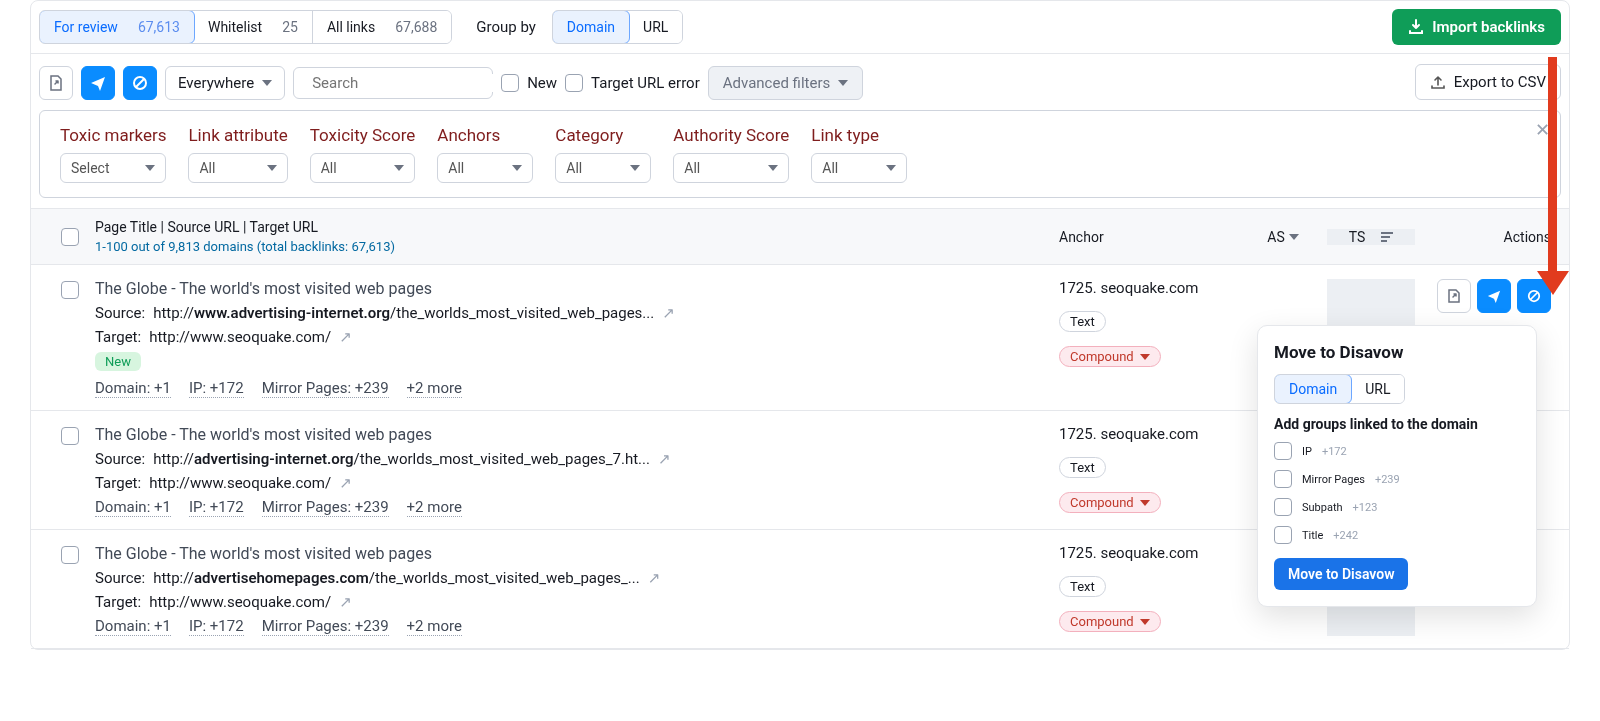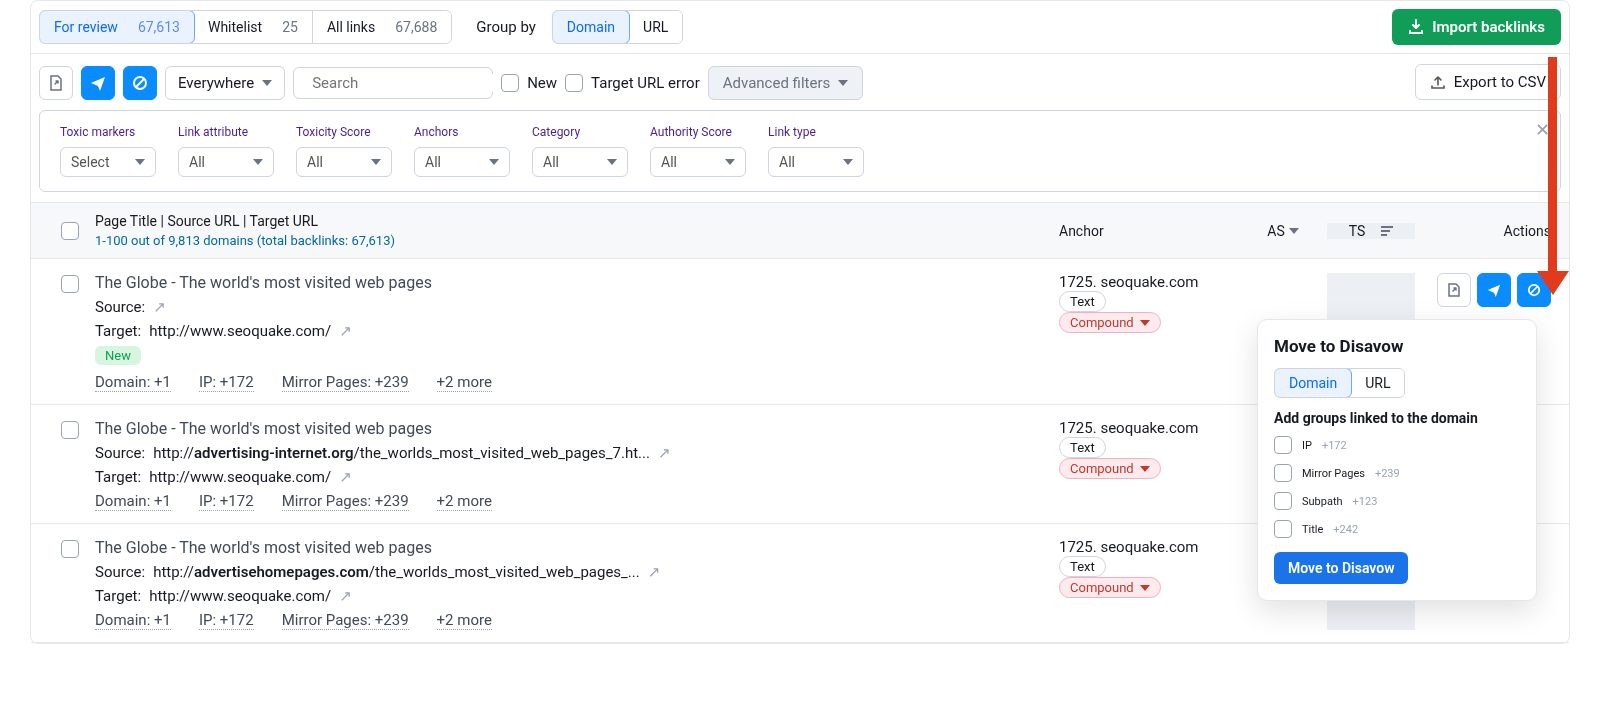--- a/index.html
+++ b/index.html
@@ -23,21 +23,21 @@
 .dropdown{border:1px solid #cfd4dd;border-radius:6px;background:#fff;padding:7px 12px;display:flex;align-items:center;gap:8px;cursor:pointer;font-size:15px}
 .search-wrap{border:1px solid #cfd4dd;border-radius:6px;display:flex;align-items:center;padding:6px 10px;width:200px}
 .search-wrap input{border:none;outline:none;flex:1;font-size:15px;margin-left:8px}
 .checkbox{width:18px;height:18px;border:1.5px solid #9aa3b2;border-radius:4px;background:#fff;display:inline-block;flex-shrink:0}
 .chk-wrap{display:flex;align-items:center;gap:8px;font-size:15px;cursor:pointer}
 .adv{border:1px solid #cfd4dd;background:#eef1f5;color:#6b7280;border-radius:6px;padding:7px 14px;display:flex;align-items:center;gap:8px;font-size:15px;cursor:pointer}
 .outline-btn{border:1px solid #cfd4dd;background:#fff;border-radius:6px;padding:8px 14px;display:flex;align-items:center;gap:8px;font-size:15px;cursor:pointer}
 .filters-panel{margin:0 8px 10px;border:1px solid #cfd4dd;border-radius:6px;padding:14px 20px;position:relative}
 .filters-row{display:flex;gap:22px}
 .filter-col{display:flex;flex-direction:column;gap:8px}
-.filter-col label{font-size:12px;color:#4c1d95}
+.filter-col label{font-size:17px;color:#7f1d1d}
 .select{border:1px solid #cfd4dd;border-radius:6px;padding:6px 10px;display:flex;align-items:center;justify-content:space-between;gap:12px;min-width:96px;cursor:pointer;color:#555}
 .close-x{position:absolute;right:10px;top:8px;color:#9aa3b2;font-size:18px;cursor:pointer}
 .table-head{display:flex;align-items:center;background:#f7f8fa;border-top:1px solid #e5e7eb;border-bottom:1px solid #e5e7eb;padding:10px 14px;font-size:14px;color:#171a22}
 .th{display:flex;flex-direction:column;gap:4px}
 .th-sub{color:#0369a1;font-size:13px}
 .col-chk{width:50px;display:flex;align-items:center;justify-content:center}
 .col-main{flex:1;min-width:0}
 .col-anchor{width:180px;padding-right:8px}
 .col-as{width:88px;display:flex;align-items:center;justify-content:center;gap:4px;cursor:pointer}
 .col-ts{width:88px;display:flex;align-items:center;justify-content:center;gap:16px;cursor:pointer;background:#eceff3}
@@ -45,24 +45,24 @@
 .rows{position:relative}
 .row{display:flex;border-bottom:1px solid #e5e7eb;padding:14px 14px 12px;position:relative}
 .row .col-chk{align-items:flex-start;padding-top:2px}
 .title{color:#424a57;font-size:16px;margin-bottom:6px}
 .src,.tgt{color:#171a22;font-size:15px;margin-bottom:6px;display:flex;align-items:center;gap:8px}
 .src-label,.tgt-label{color:#171a22}
 .url-part{color:#171a22}
 .url-part b{font-weight:600}
 .ext{color:#9aa3b2;cursor:pointer}
 .badge-new{display:inline-block;background:#d7f5df;color:#0f9d58;border-radius:6px;padding:2px 10px;font-size:13px;margin-bottom:8px}
-.meta{display:flex;gap:28px;color:#424a57;font-size:15px}
+.meta{display:flex;gap:18px;color:#424a57;font-size:15px}
 .meta span{border-bottom:1px dotted #9aa3b2;cursor:pointer}
 .anchor-val{font-size:15px;color:#171a22;white-space:nowrap}
-.tag{display:inline-block;border:1px solid #cfd4dd;border-radius:999px;padding:2px 10px;font-size:13px;color:#171a22;margin-top:0}
+.tag{display:inline-block;border:1px solid #cfd4dd;border-radius:999px;padding:2px 10px;font-size:13px;color:#171a22;margin-top:14px}
 .tag.comp{border-color:#f3b0bd;color:#c0392b;background:#fdeaee;display:inline-flex;align-items:center;gap:6px}
 .as-cell{display:flex;align-items:center;gap:8px;font-size:15px}
 .spinner{width:20px;height:20px;border:2px solid #e5e7eb;border-top:2px solid #d83a3a;border-radius:50%}
 .ts-cell{color:#d83a3a;font-weight:600;font-size:15px;display:flex;align-items:center;gap:4px;cursor:pointer}
 .row-actions{display:flex;gap:6px;justify-content:flex-end;align-items:flex-start}
 .chev{width:0;height:0;border-left:5px solid transparent;border-right:5px solid transparent;border-top:6px solid #6b7280;display:inline-block}
 .chev.red{border-top-color:#c0392b}
 .sort-icon{display:inline-flex;flex-direction:column;gap:2px}
 .sort-icon .bar{width:12px;height:2px;background:#6b7280}
 .sort-icon .bar.m{width:9px}
@@ -245,20 +245,21 @@
     <div class="col-actions"><span>Actions</span></div>
   </div>
 
   <div class="rows" id="rows">
       <div class="row">
         <div class="col-chk">
           <span class="checkbox"></span>
         </div>
         <div class="col-main"><div class="title">The Globe - The world's most visited web pages</div><div class="src">
             <span class="src-label">Source:</span> 
+            <span class="url-part">http://<b>www.advertising-internet.org</b>/the_worlds_most_visited_web_pages...</span> 
             <span class="ext">↗</span>
           </div><div class="tgt">
             <span class="tgt-label">Target:</span> 
             <span class="url-part">http://www.seoquake.com/</span> 
             <span class="ext">↗</span>
           </div><span class="badge-new">New</span><div class="meta">
             <span>Domain: +1</span>
             <span>IP: +172</span>
             <span>Mirror Pages: +239</span>
             <span>+2 more</span>

